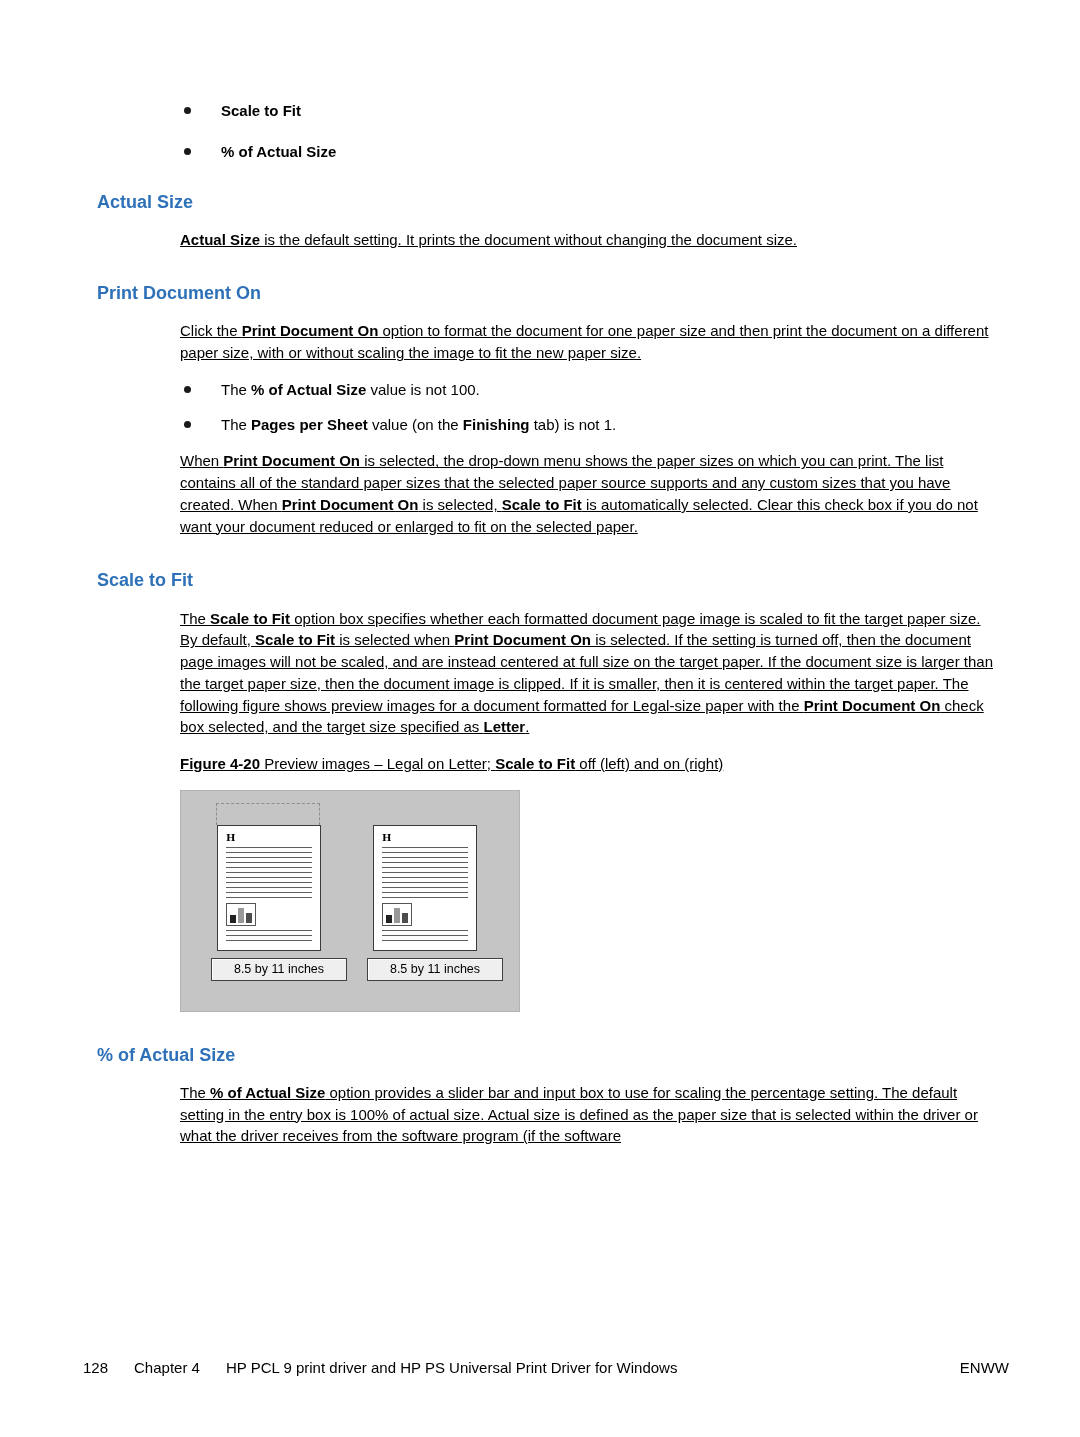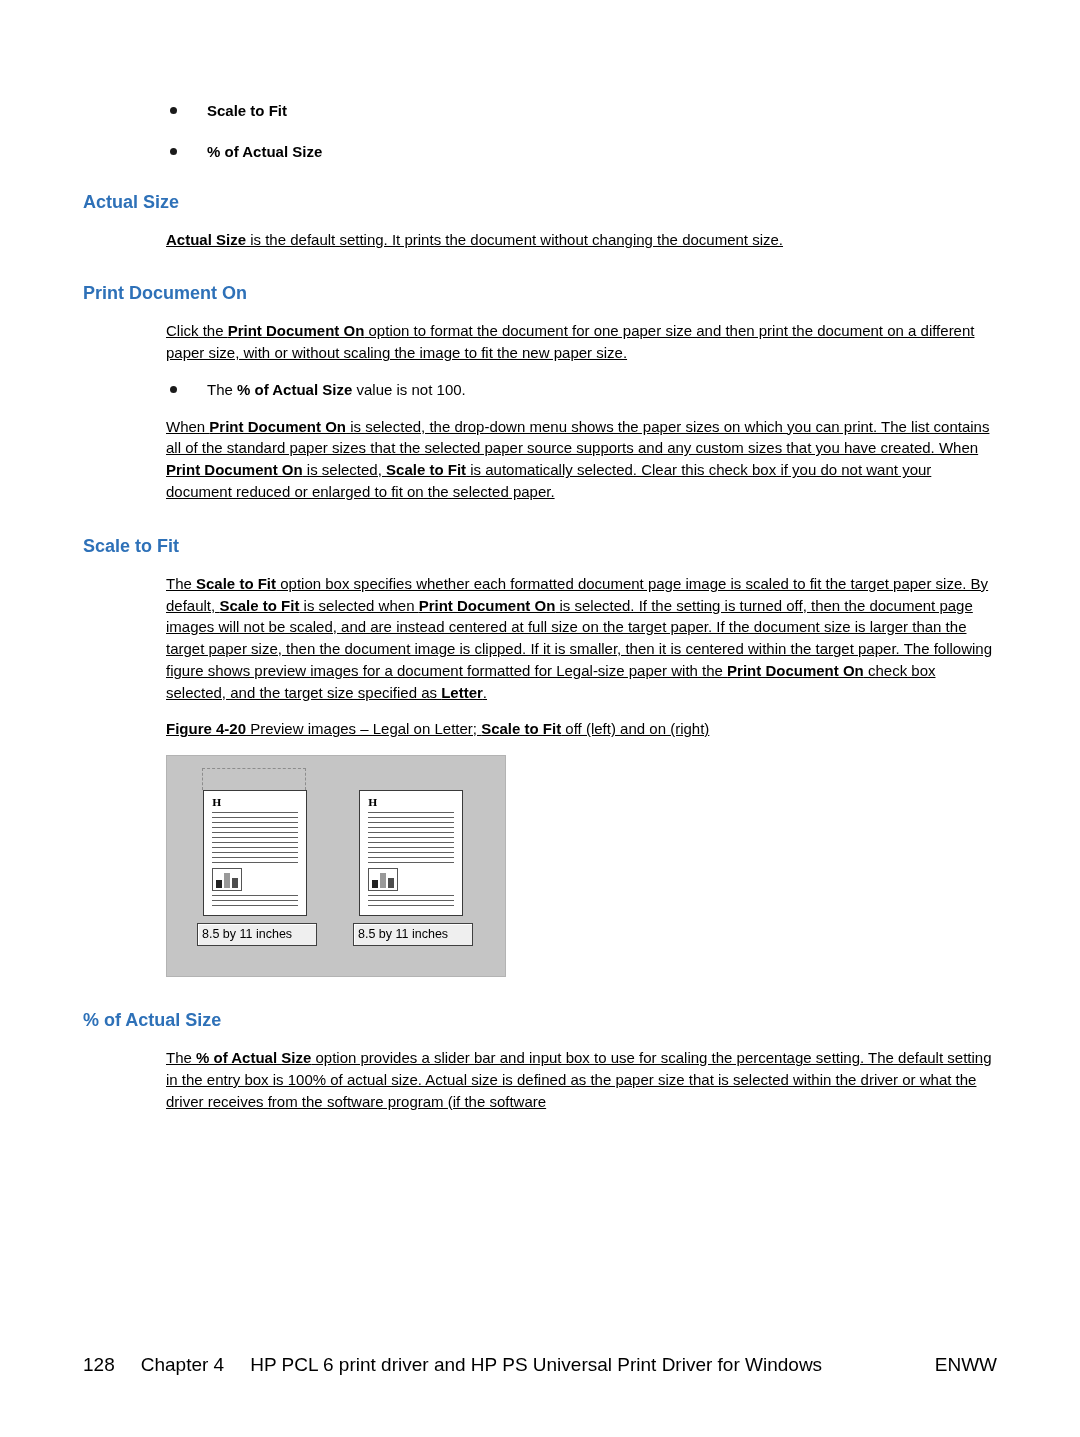--- a/index.html
+++ b/index.html
@@ -8,21 +8,21 @@
     width: 1080px;
     height: 1437px;
     position: relative;
     background: #ffffff;
     color: #000000;
     font-family: "Liberation Sans", sans-serif;
     font-size: 15px;
     line-height: 1.45;
     overflow: hidden;
   }
-  .content { padding: 100px 85px 0 83px; }
+  .content { padding: 100px 85px 0 83px; margin-left: 14px; }
 
   .b { font-weight: bold; }
 
   .sec-heading {
     color: #2e71b8;
     font-size: 18px;
     font-weight: bold;
     margin: 30px 0 14px 0;
   }
   .sec-heading.first { margin-top: 26px; }
@@ -96,39 +96,40 @@
     padding: 2px 3px;
     margin: 4px 0 4px 0;
   }
   .chart-icon .bar { width: 6px; }
   .bar1 { height: 8px;  background: #222222; }
   .bar2 { height: 15px; background: #999999; }
   .bar3 { height: 10px; background: #4d4d4d; }
 
   .size-label {
     margin-top: 7px;
-    width: 120px;
+    width: 136px;
     position: relative;
     left: -6px;
     background: #efefef;
     border: 1px solid #404040;
     box-shadow: inset 1px 1px 0 #ffffff;
     font-size: 12.5px;
     line-height: 1.2;
     padding: 3px 4px;
+    text-align: center;
     white-space: nowrap;
   }
 
   .footer {
     position: absolute;
-    left: 83px; right: 83px;
+    left: 83px; right: 71px;
     bottom: 58px;
     display: flex;
     align-items: baseline;
-    font-size: 19px;
+    font-size: 15px;
   }
   .footer-left { display: flex; gap: 26px; }
   .footer-right { margin-left: auto; }
 </style>
 </head>
 <body>
 
 <div class="content">
 
   <div class="indent">
@@ -141,20 +142,21 @@
   <div class="sec-heading first">Actual Size</div>
   <div class="indent">
     <p class="doc-p"><span class="b">Actual Size</span><span> is the default setting. It prints the document without changing the document size.</span></p>
   </div>
 
   <div class="sec-heading">Print Document On</div>
   <div class="indent">
     <p class="doc-p"><span>Click the </span><span class="b">Print Document On</span><span> option to format the document for one paper size and then print the document on a different paper size, with or without scaling the image to fit the new paper size.</span></p>
     <ul class="doc-list">
       <li><span>The </span><span class="b">% of Actual Size</span><span> value is not 100.</span></li>
+      <li><span>The </span><span class="b">Pages per Sheet</span><span> value (on the </span><span class="b">Finishing</span><span> tab) is not 1.</span></li>
     </ul>
     <p class="doc-p"><span>When </span><span class="b">Print Document On</span><span> is selected, the drop-down menu shows the paper sizes on which you can print. The list contains all of the standard paper sizes that the selected paper source supports and any custom sizes that you have created. When </span><span class="b">Print Document On</span><span> is selected, </span><span class="b">Scale to Fit</span><span> is automatically selected. Clear this check box if you do not want your document reduced or enlarged to fit on the selected paper.</span></p>
   </div>
 
   <div class="sec-heading">Scale to Fit</div>
   <div class="indent">
     <p class="doc-p"><span>The </span><span class="b">Scale to Fit</span><span> option box specifies whether each formatted document page image is scaled to fit the target paper size. By default, </span><span class="b">Scale to Fit</span><span> is selected when </span><span class="b">Print Document On</span><span> is selected. If the setting is turned off, then the document page images will not be scaled, and are instead centered at full size on the target paper. If the document size is larger than the target paper size, then the document image is clipped. If it is smaller, then it is centered within the target paper. The following figure shows preview images for a document formatted for Legal-size paper with the </span><span class="b">Print Document On</span><span> check box selected, and the target size specified as </span><span class="b">Letter</span><span>.</span></p>
     <p class="doc-p figure-caption"><span class="b">Figure 4-20</span><span>  Preview images – Legal on Letter; </span><span class="b">Scale to Fit</span><span> off (left) and on (right)</span></p>
 
     <div class="figure-box">
@@ -196,16 +198,16 @@
   <div class="indent">
     <p class="doc-p"><span>The </span><span class="b">% of Actual Size</span><span> option provides a slider bar and input box to use for scaling the percentage setting. The default setting in the entry box is 100% of actual size. Actual size is defined as the paper size that is selected within the driver or what the driver receives from the software program (if the software</span></p>
   </div>
 
 </div>
 
 <div class="footer">
   <div class="footer-left">
     <span>128</span>
     <span>Chapter 4</span>
-    <span>HP PCL 6 print driver and HP PS Universal Print Driver for Windows</span>
+    <span>HP PCL 9 print driver and HP PS Universal Print Driver for Windows</span>
   </div>
   <div class="footer-right">ENWW</div>
 </div>
 
 </body></html>

